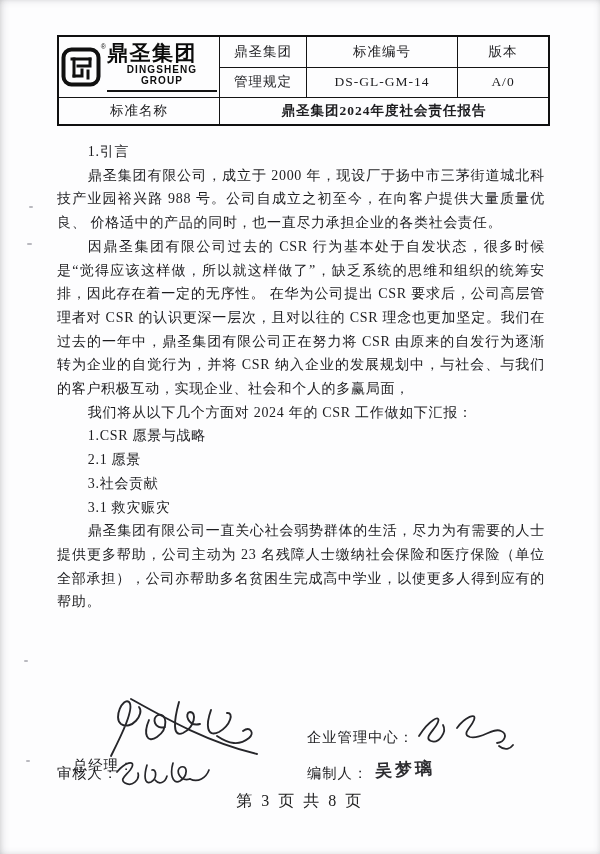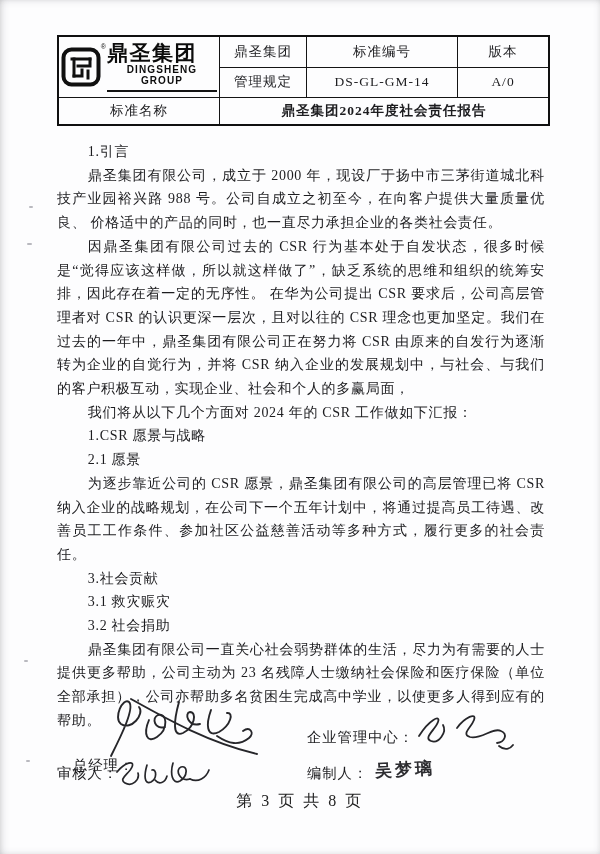--- a/index.html
+++ b/index.html
@@ -121,24 +121,22 @@
     </tbody>
       </table>
 
     <div class="body-text">
       <div class="blk heading">1.引言</div>
       <div class="blk para">鼎圣集团有限公司，成立于 2000 年，现设厂于扬中市三茅街道城北科技产业园裕兴路 988 号。公司自成立之初至今，在向客户提供大量质量优良、 价格适中的产品的同时，也一直尽力承担企业的各类社会责任。</div>
       <div class="blk para">因鼎圣集团有限公司过去的 CSR 行为基本处于自发状态，很多时候是“觉得应该这样做，所以就这样做了”，缺乏系统的思维和组织的统筹安排，因此存在着一定的无序性。 在华为公司提出 CSR 要求后，公司高层管理者对 CSR 的认识更深一层次，且对以往的 CSR 理念也更加坚定。我们在过去的一年中，鼎圣集团有限公司正在努力将 CSR 由原来的自发行为逐渐转为企业的自觉行为，并将 CSR 纳入企业的发展规划中，与社会、与我们的客户积极互动，实现企业、社会和个人的多赢局面，</div>
       <div class="blk para">我们将从以下几个方面对 2024 年的 CSR 工作做如下汇报：</div>
       <div class="blk heading">1.CSR 愿景与战略</div>
       <div class="blk heading">2.1 愿景</div>
-      <div class="blk para">为逐步靠近公司的 CSR 愿景，鼎圣集团有限公司的高层管理已将 CSR 纳入企业的战略规划，在公司下一个五年计划中，将通过提高员工待遇、改善员工工作条件、参加社区公益慈善活动等多种方式，履行更多的社会责任。</div>
       <div class="blk heading">3.社会贡献</div>
       <div class="blk heading">3.1 救灾赈灾</div>
-      <div class="blk heading">3.2 社会捐助</div>
       <div class="blk para">鼎圣集团有限公司一直关心社会弱势群体的生活，尽力为有需要的人士提供更多帮助，公司主动为 23 名残障人士缴纳社会保险和医疗保险（单位全部承担），公司亦帮助多名贫困生完成高中学业，以使更多人得到应有的帮助。</div>
     </div>
   </div>
 
   <div class="sig-area">
     <span class="sig-label lbl-gm">总经理：</span>
     <span class="sig-label lbl-center">企业管理中心：</span>
     <span class="sig-label lbl-reviewer">审核人：</span>
     <span class="sig-label lbl-compiler">编制人：</span>
 

